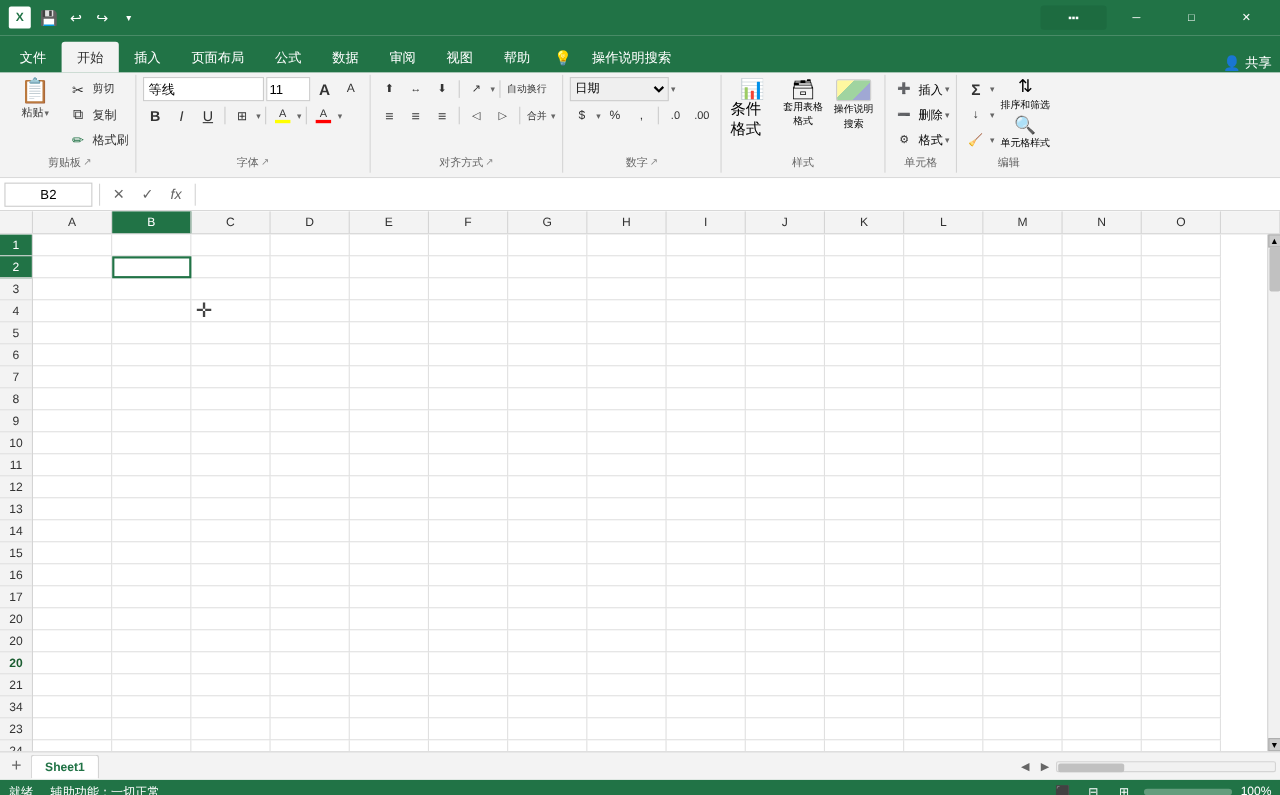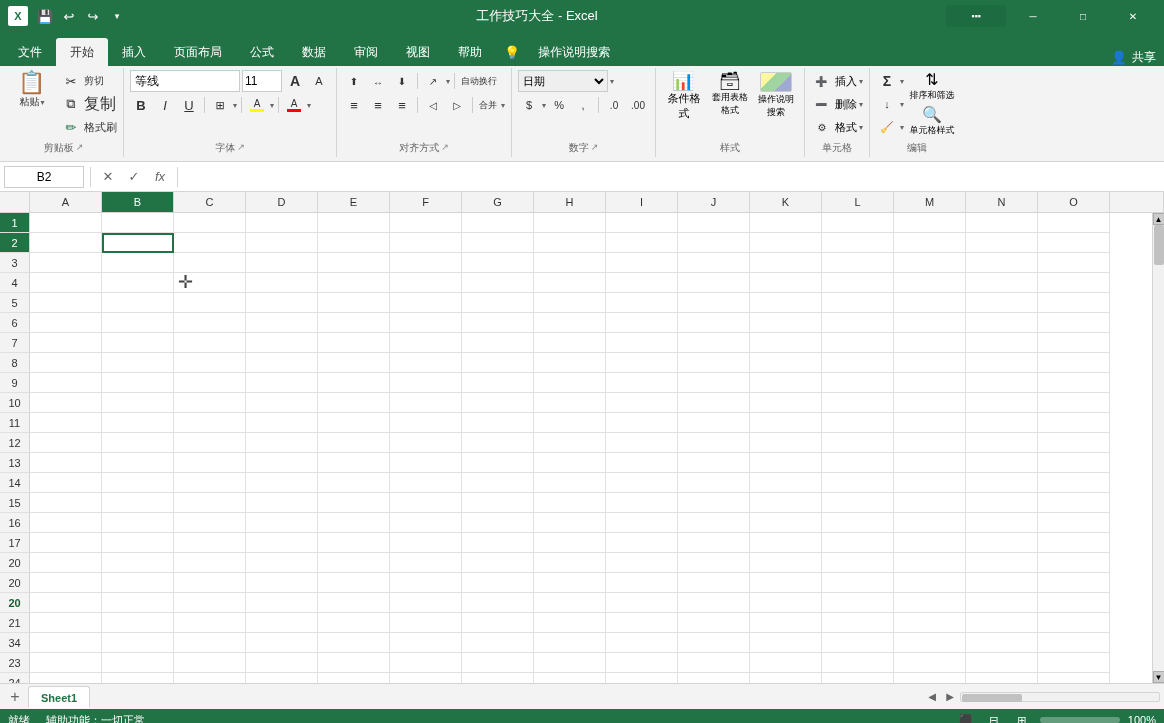--- a/index.html
+++ b/index.html
@@ -98,21 +98,20 @@
 <div id="titlebar">
   <div id="titlebar-left">
     <div style="width:20px;height:20px;background:#fff;border-radius:2px;display:flex;align-items:center;justify-content:center;color:#217346;font-weight:bold;font-size:11px;">X</div>
     <div id="qat">
       <div class="qat-btn">💾</div>
       <div class="qat-btn">↩</div>
       <div class="qat-btn">↪</div>
       <div class="qat-btn" style="font-size:9px;">▾</div>
     </div>
   </div>
-  <div id="titlebar-center">工作技巧大全 - Excel</div>
   <div id="titlebar-right">
     <div style="width:60px;height:22px;background:#1d6b40;border-radius:3px;display:flex;align-items:center;justify-content:center;font-size:10px;cursor:pointer;gap:2px;">
       <span style="font-size:9px;">▪▪▪</span>
     </div>
     <div class="win-btn">─</div>
     <div class="win-btn">□</div>
     <div class="win-btn close-win">✕</div>
   </div>
 </div>
 
@@ -150,21 +149,21 @@
             </div>
           </div>
         </div>
         <div class="rb-col">
           <div class="rb-row">
             <div class="rb-small" title="剪切">✂</div>
             <span style="font-size:10px;color:#333;cursor:pointer;">剪切</span>
           </div>
           <div class="rb-row">
             <div class="rb-small" title="复制">⧉</div>
-            <span style="font-size:16px;color:#333;cursor:pointer;">复制</span>
+            <span style="font-size:11px;color:#333;cursor:pointer;">复制</span>
           </div>
           <div class="rb-row">
             <div class="rb-small" title="格式刷" style="color:#217346;">✏</div>
             <span style="font-size:11px;color:#333;cursor:pointer;">格式刷</span>
           </div>
         </div>
       </div>
       <div class="ribbon-group-label-row">
         <span class="ribbon-group-label">剪贴板</span>
         <span class="rg-expand">↗</span>
@@ -261,21 +260,21 @@
       <div class="ribbon-group-label-row">
         <span class="ribbon-group-label">数字</span>
         <span class="rg-expand">↗</span>
       </div>
     </div>
 
     <div class="ribbon-group">
       <div class="ribbon-group-content">
         <div class="rb-large">
           <div class="rb-icon" style="font-size:18px;">📊</div>
-          <div style="font-size:11px;text-align:center;">条件格式</div>
+          <div style="font-size:14px;">条件格式</div>
         </div>
         <div class="rb-large">
           <div class="rb-icon" style="font-size:18px;">🗃</div>
           <div style="font-size:9px;text-align:center;">套用表格格式</div>
         </div>
         <div class="rb-large">
           <div style="width:32px;height:20px;background:linear-gradient(135deg,#fff8a0 33%,#a0d4a0 33%,#a0d4a0 66%,#a0a8d4 66%);border:1px solid #ccc;border-radius:2px;"></div>
           <div style="font-size:9px;text-align:center;">操作说明搜索</div>
         </div>
       </div>

